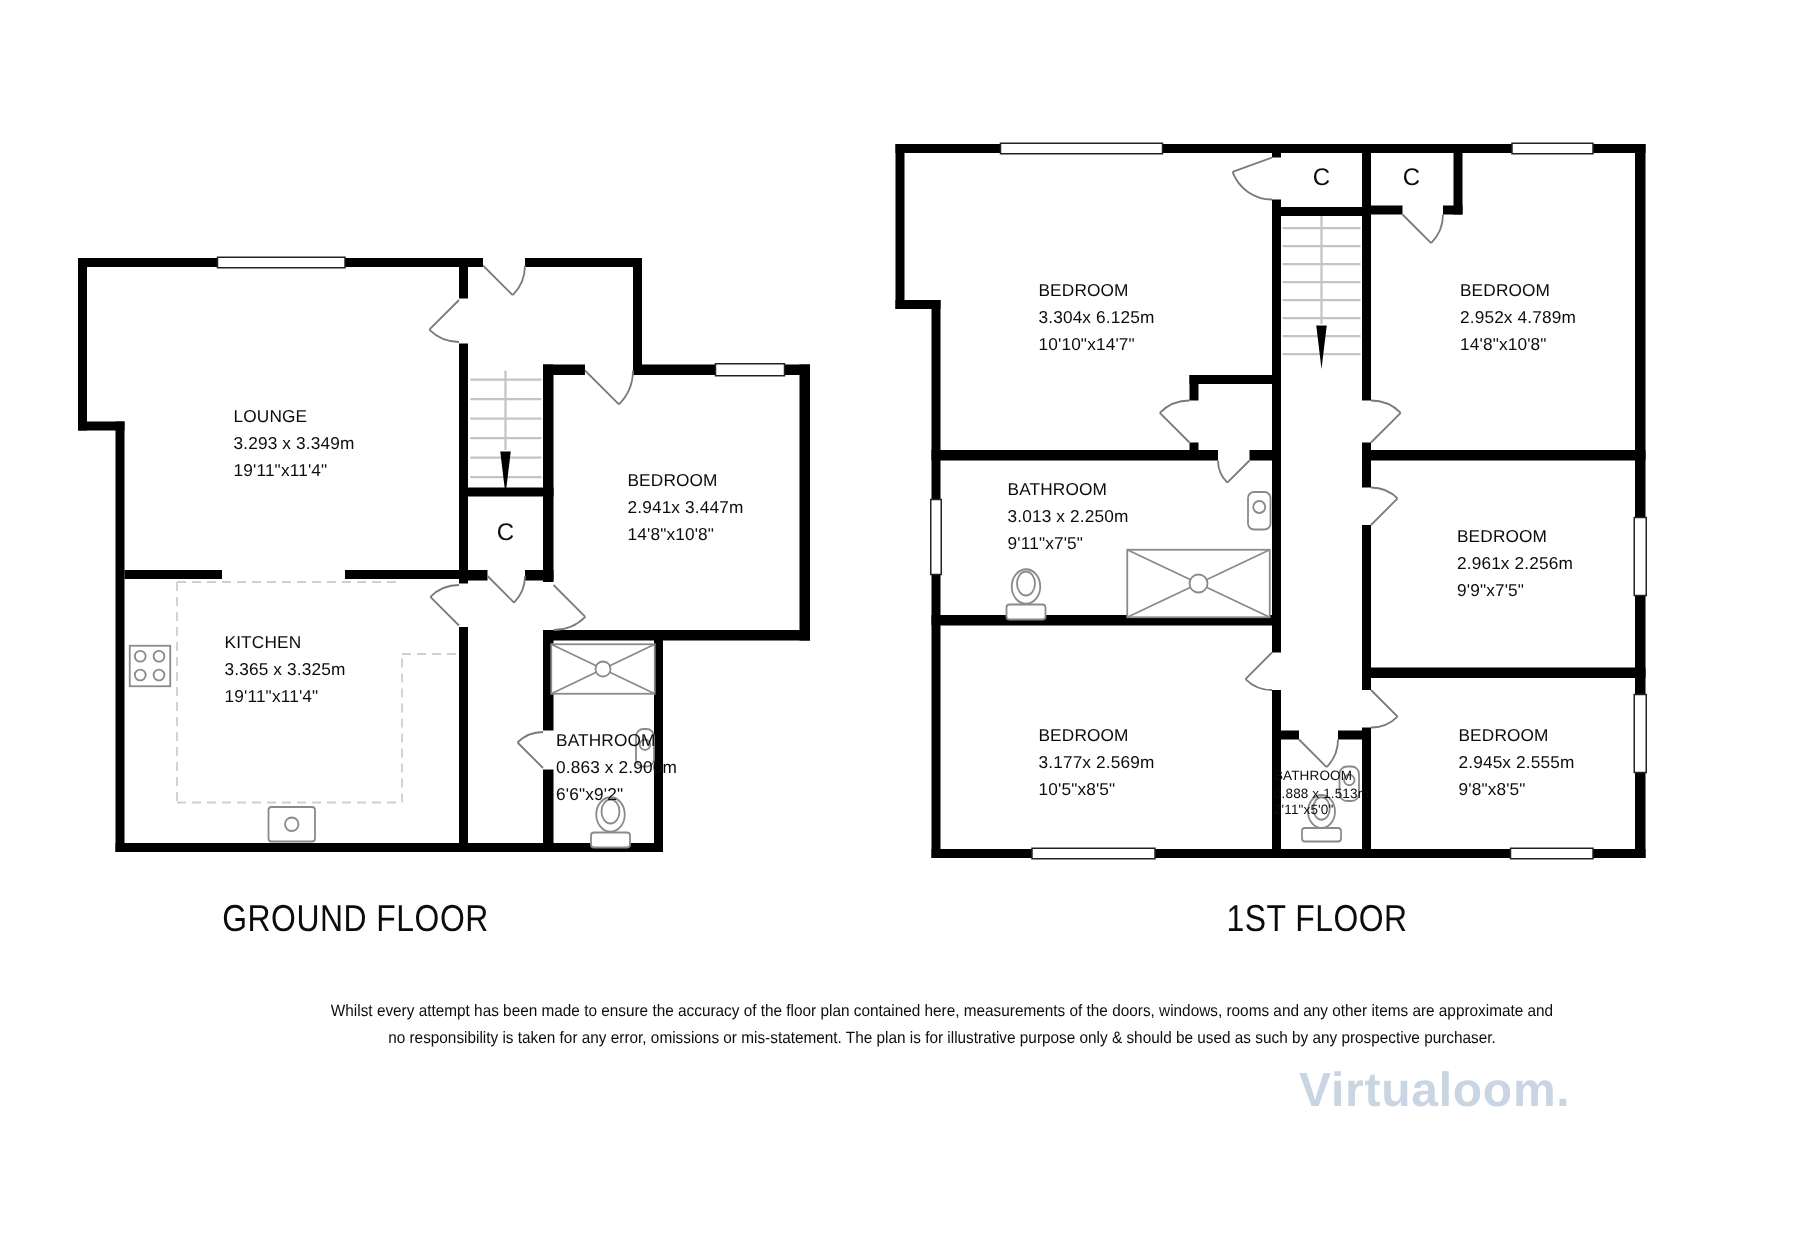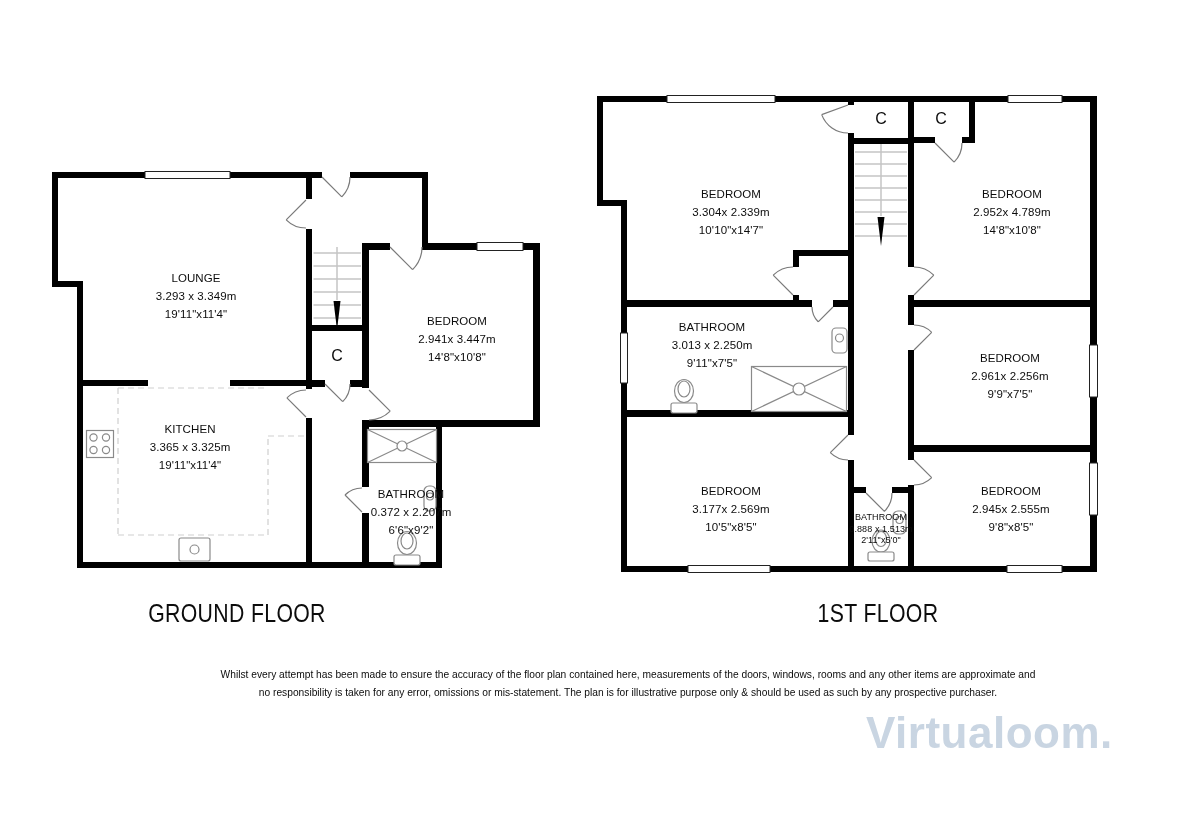--- a/index.html
+++ b/index.html
@@ -1,28 +1,28 @@
 <!DOCTYPE html>
 <html><head>
 <meta charset="utf-8">
 <style>
   html,body{margin:0;padding:0;background:#fff;}
   body{width:1200px;height:840px;position:relative;overflow:hidden;
        font-family:"Liberation Sans", sans-serif;color:#111;}
   svg{position:absolute;left:0;top:0;}
-  .room-label{position:absolute;transform:translate(-50%,-50%);text-align:center;
+  .room-label{position:absolute;transform:translate(-50%,-50%);text-align:left;
       font-size:11.5px;line-height:18px;white-space:nowrap;letter-spacing:.1px;color:#0c0c0c;}
   .room-label.small{font-size:9px;line-height:11.5px;}
   .closet-label{position:absolute;transform:translate(-50%,-50%);
       font-size:16px;color:#0c0c0c;}
   .floor-title{position:absolute;transform:translate(-50%,-50%) scaleX(.85);
       font-size:25px;letter-spacing:.4px;white-space:nowrap;color:#0c0c0c;}
   .disclaimer{position:absolute;left:628px;top:665px;transform:translateX(-50%) scaleX(.93);
       text-align:center;font-size:11px;line-height:18px;white-space:nowrap;color:#0c0c0c;}
-  .brand{position:absolute;left:866px;top:708px;font-size:44px;font-weight:bold;
+  .brand{position:absolute;left:866px;top:708px;font-size:32px;font-weight:bold;
       letter-spacing:.5px;color:#c9d5e2;}
 </style>
 </head>
 <body>
 
 <svg width="1200" height="840" viewBox="0 0 1200 840">
 
   <g>
     <g fill="#000">
       <rect x="52" y="172" width="376" height="6"></rect>
@@ -186,28 +186,28 @@
   <div>3.365 x 3.325m</div>
   <div>19'11"x11'4"</div>
 </div>
 <div class="room-label" style="left:457px;top:339px">
   <div>BEDROOM</div>
   <div>2.941x 3.447m</div>
   <div>14'8"x10'8"</div>
 </div>
 <div class="room-label" style="left:411px;top:512px">
   <div>BATHROOM</div>
-  <div>0.372 x 2.207m</div>
+  <div>0.863 x 2.900m</div>
   <div>6'6"x9'2"</div>
 </div>
 <div class="closet-label" style="left:337px;top:356px">C</div>
 
 <div class="room-label" style="left:731px;top:212px">
   <div>BEDROOM</div>
-  <div>3.304x 2.339m</div>
+  <div>3.304x 6.125m</div>
   <div>10'10"x14'7"</div>
 </div>
 <div class="room-label" style="left:1012px;top:212px">
   <div>BEDROOM</div>
   <div>2.952x 4.789m</div>
   <div>14'8"x10'8"</div>
 </div>
 <div class="room-label" style="left:712px;top:345px">
   <div>BATHROOM</div>
   <div>3.013 x 2.250m</div>

